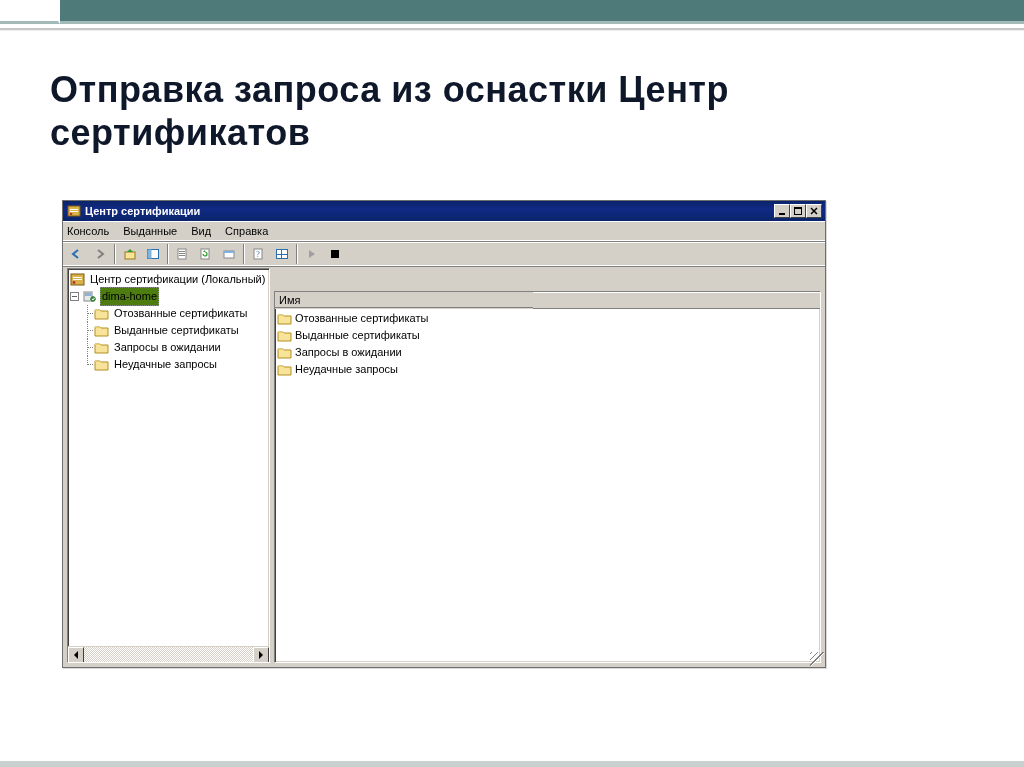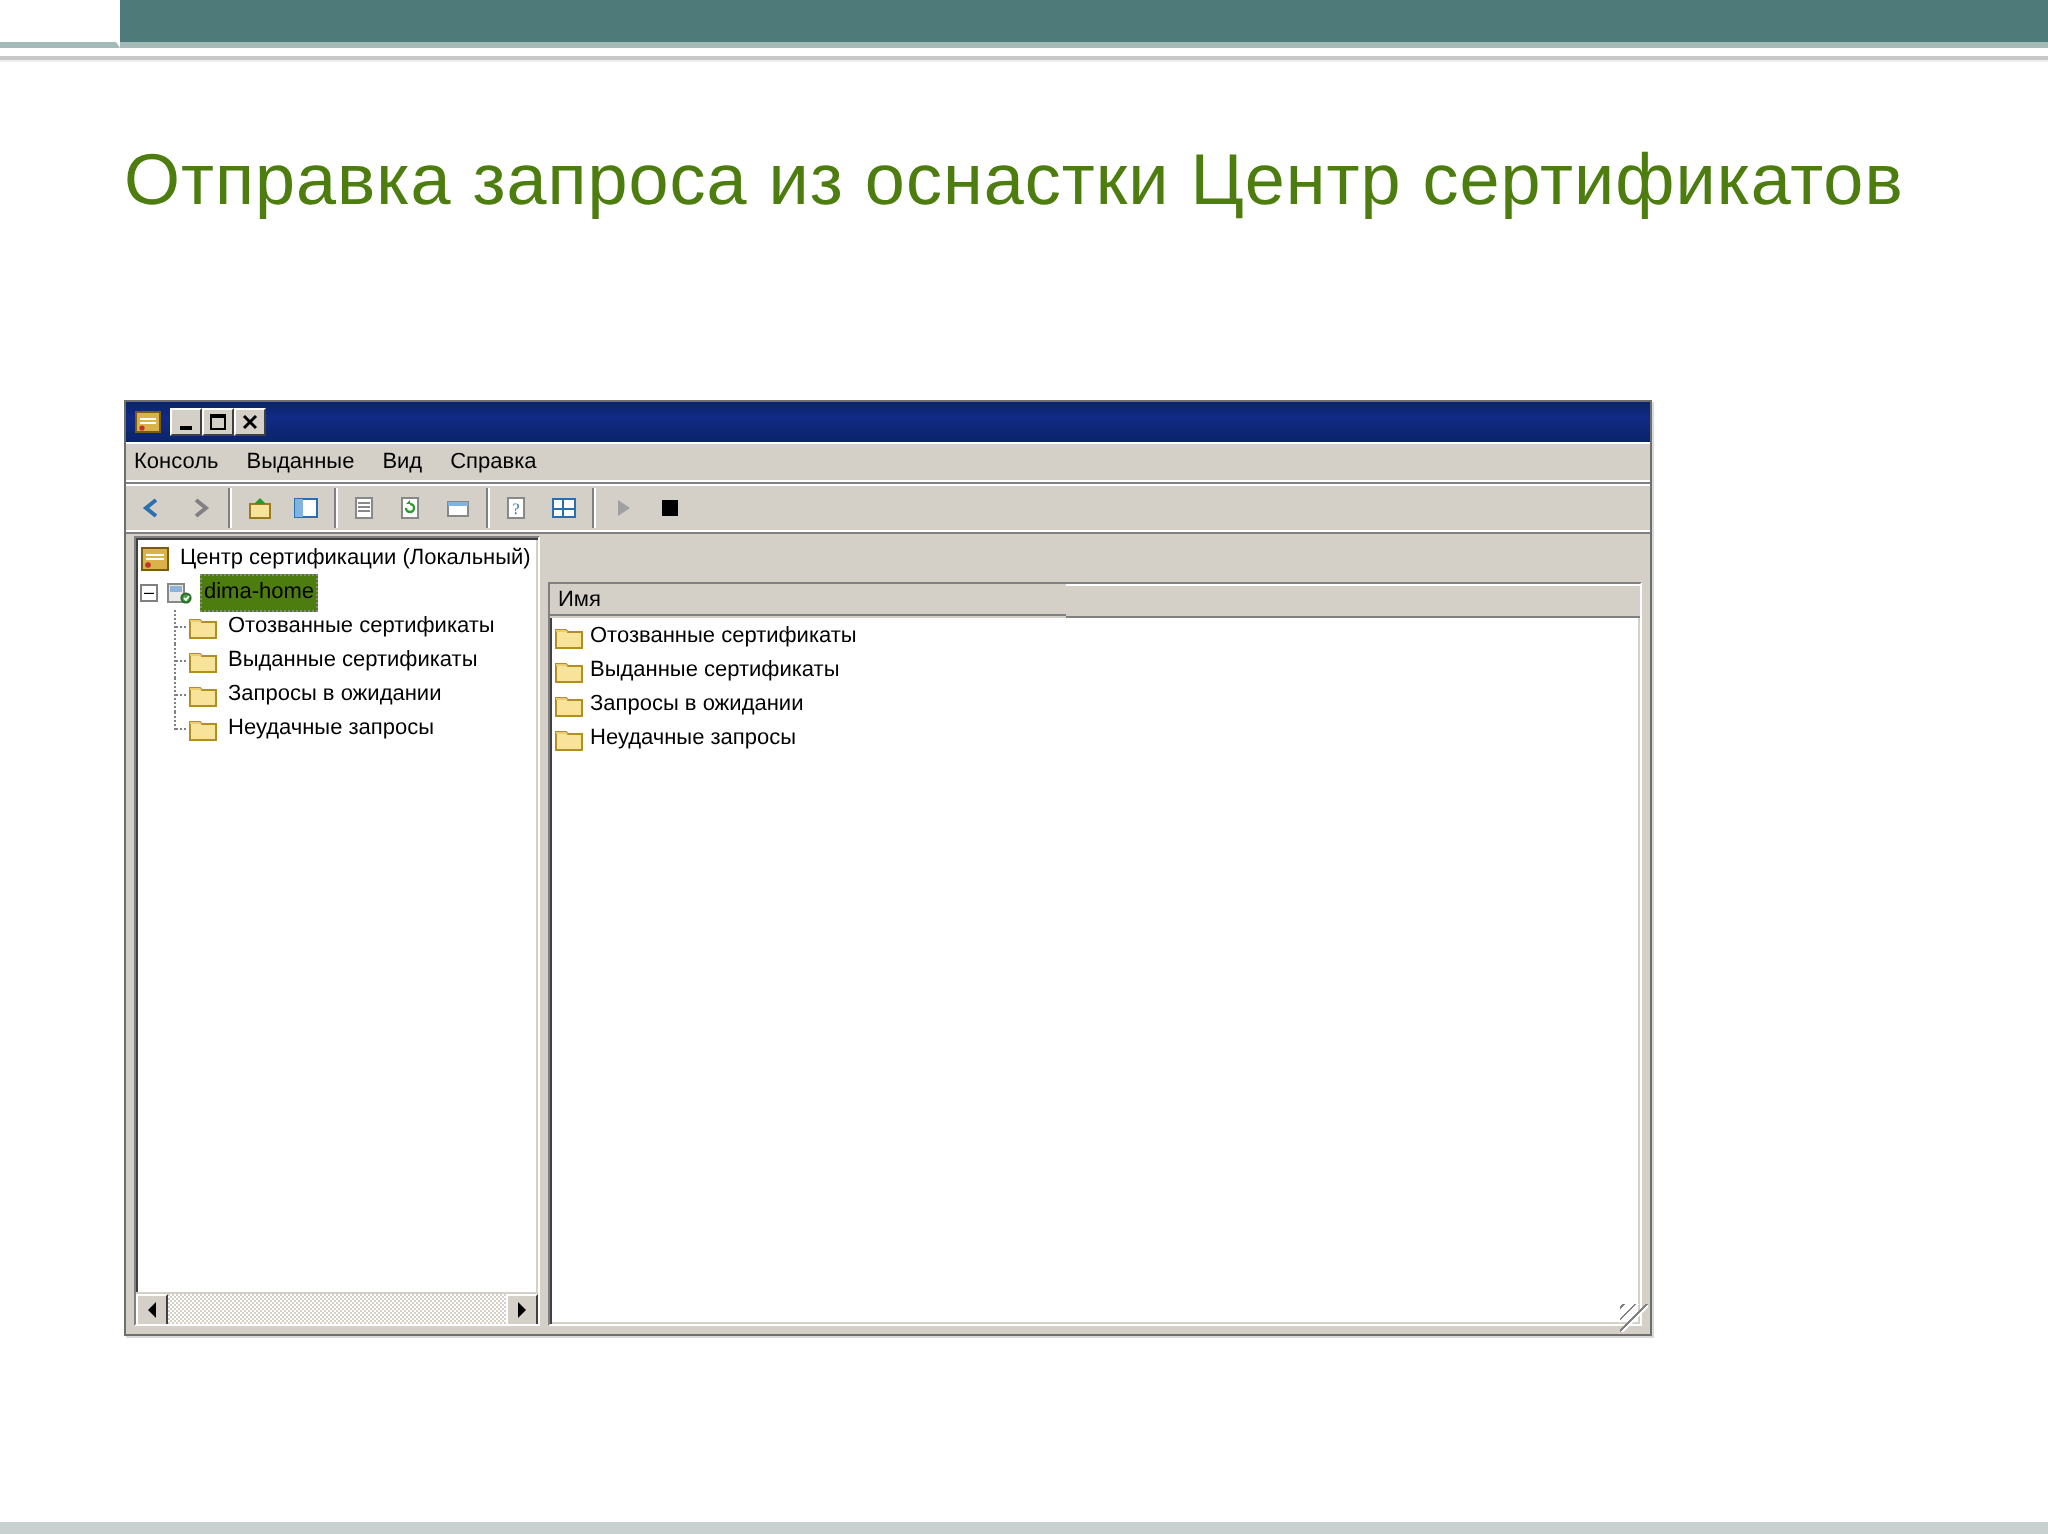--- a/index.html
+++ b/index.html
@@ -7,21 +7,21 @@
   .slide { position: relative; width: 1024px; height: 767px; background: #fff; }
 
   
   .top-band { position: absolute; top: 0; left: 0; right: 0; height: 24px; display: flex; }
   .band-seg { height: 24px; border-bottom: 3px solid #a4bab9; }
   .band-white { background: #fff; flex: 0 0 60px; border-right: 2px solid #fff; }
   .band-teal  { background: #4f7a7a; flex: 1; }
   .top-rule { position: absolute; top: 28px; left: 0; right: 0; height: 2px; background: #c8c8c8; }
   .top-rule2 { position: absolute; top: 30px; left: 0; right: 0; height: 1px; background: #eee; }
 
-  .slide-title { position: absolute; top: 68px; left: 62px; right: 60px; color: #4d7c0f; font-size: 36px; line-height: 1.2; font-weight: 400; letter-spacing: .5px; }
+  .slide-title { position: absolute; top: 68px; left: 50px; right: 60px; color: #0f172a; font-size: 36px; line-height: 1.2; font-weight: 700; letter-spacing: .5px; }
 
   
   .app-window { position: absolute; top: 200px; left: 62px; width: 764px; height: 468px; border: 1px solid #6f6f6f; background: #d4d0c8; font-family: Tahoma, sans-serif; font-size: 11px; color: #000; box-shadow: 1px 1px 0 rgba(0,0,0,.15); }
 
   
   .titlebar { height: 20px; background: linear-gradient(#0a246a,#112a85 40%,#0a246a); color: #fff; display: flex; align-items: center; padding: 0 2px; }
   .titlebar .tb-icon { width: 14px; height: 14px; margin: 0 4px 0 2px; display:inline-block; }
   .titlebar .tb-text { flex: 1; font-weight: bold; font-size: 11px; }
   .win-btns { display: flex; gap: 0; padding-right: 1px; }
   .win-btn { width: 16px; height: 14px; background: #d4d0c8; border: 1px solid #fff; border-right-color:#404040; border-bottom-color:#404040; display:flex; align-items:center; justify-content:center; font-size:10px; font-family: Tahoma; }
@@ -96,20 +96,21 @@
 
     <div class="titlebar">
       <span class="tb-icon">
         <svg viewBox="0 0 14 14" width="14" height="14">
             <rect x="1" y="2" width="12" height="10" fill="#d9b24a" stroke="#7a5b10"></rect>
             <rect x="3" y="5" width="8" height="1" fill="#fff"></rect>
             <rect x="3" y="7" width="8" height="1" fill="#fff"></rect>
             <circle cx="4" cy="10" r="1.3" fill="#c03030"></circle>
           </svg>
       </span>
+      <span class="tb-text">Центр сертификации</span>
       <div class="win-btns">
         <div class="win-btn">
             <svg width="8" height="8">
               <rect x="1" y="6" width="6" height="2" fill="#000"></rect>
             </svg>
           </div>
         <div class="win-btn">
             <svg width="8" height="8">
               <rect x="0.5" y="0.5" width="7" height="7" fill="none" stroke="#000"></rect>
               <rect x="0" y="0" width="8" height="2" fill="#000"></rect>

